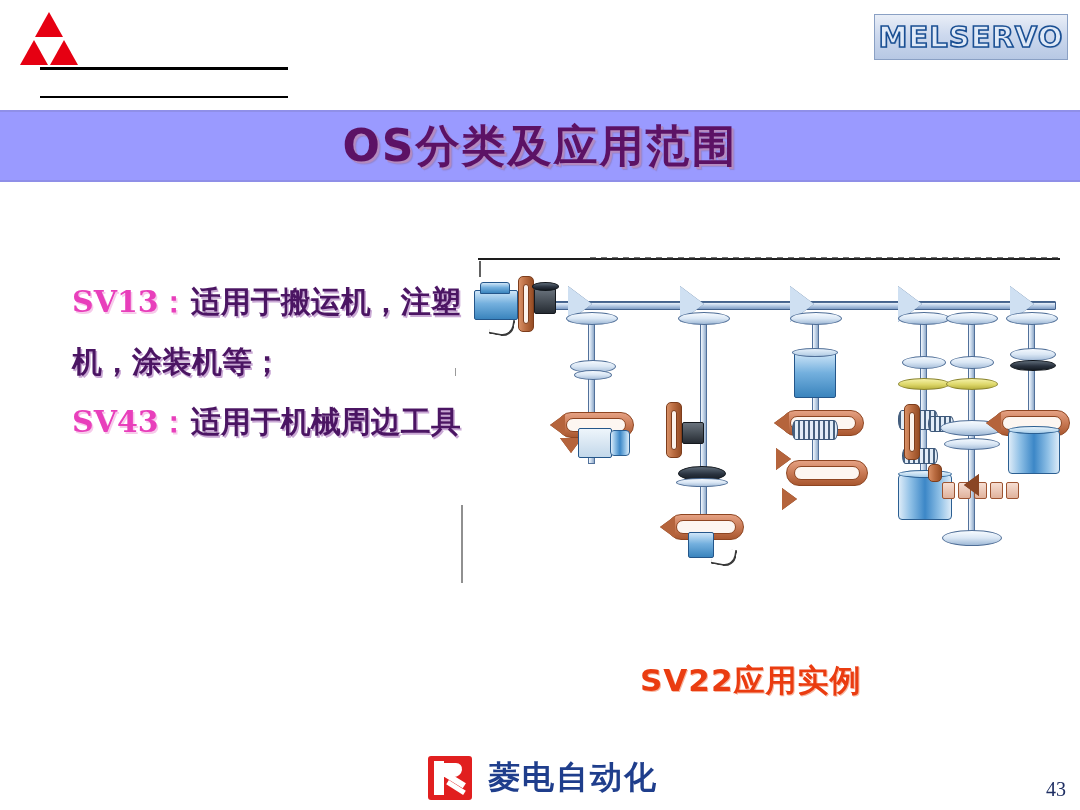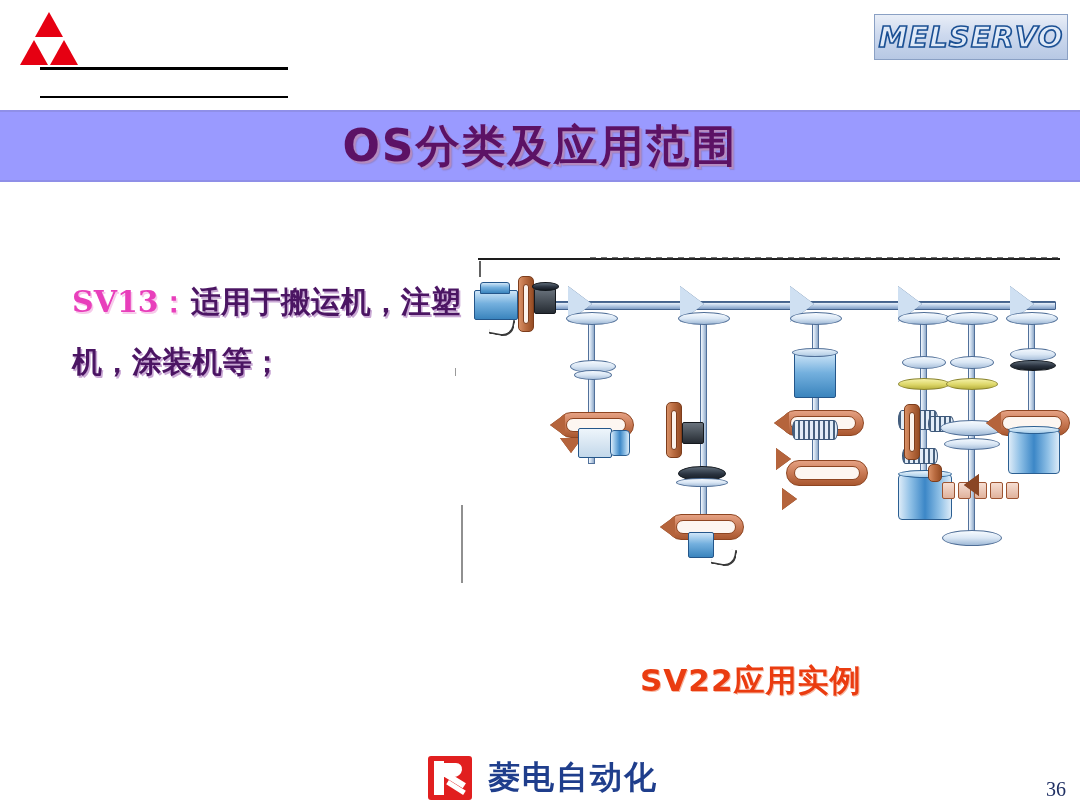--- a/index.html
+++ b/index.html
@@ -74,21 +74,20 @@
     border: 1px solid #8aa0c4;
     display: flex;
     align-items: center;
     justify-content: center;
     overflow: hidden;
   }
   #melservo-text {
     font-family: "DejaVu Sans", sans-serif;
     font-size: 29px;
     font-weight: bold;
-    font-style: italic;
     letter-spacing: 1px;
     color: #dfe9f7;
     -webkit-text-stroke: 1.6px #1a4f93;
     text-shadow: 1px 1px 0 #9fb6d8;
     white-space: nowrap;
     text-align: right;
   }
 
   
   #title-banner {
@@ -474,20 +473,23 @@
 <div id="spec-list">
 
   <div class="spec-line first">
     <span class="code">SV13：</span><span class="desc">适用于搬运机，注塑</span>
   </div>
   <div class="spec-line cont">
     <span class="desc">机，涂装机等；</span>
   </div>
 
 
+  <div class="spec-line first">
+    <span class="code">SV43：</span><span class="desc">适用于机械周边工具</span>
+  </div>
 
 
 </div>
 
 <div id="scan-artifact"></div>
 <div id="scan-artifact2"></div>
 
 <div id="diagram">
 
   <div id="frame-rule"></div>
@@ -612,13 +614,13 @@
 <div id="footer">
   <div id="footer-brand">
     <div id="footer-logo-mark">
       <div id="footer-logo-slash"></div>
       <div id="footer-logo-slash2"></div>
     </div>
     <div id="footer-text">菱电自动化</div>
   </div>
 </div>
 
-<div id="page-number">36</div>
+<div id="page-number">43</div>
 
 </body></html>

